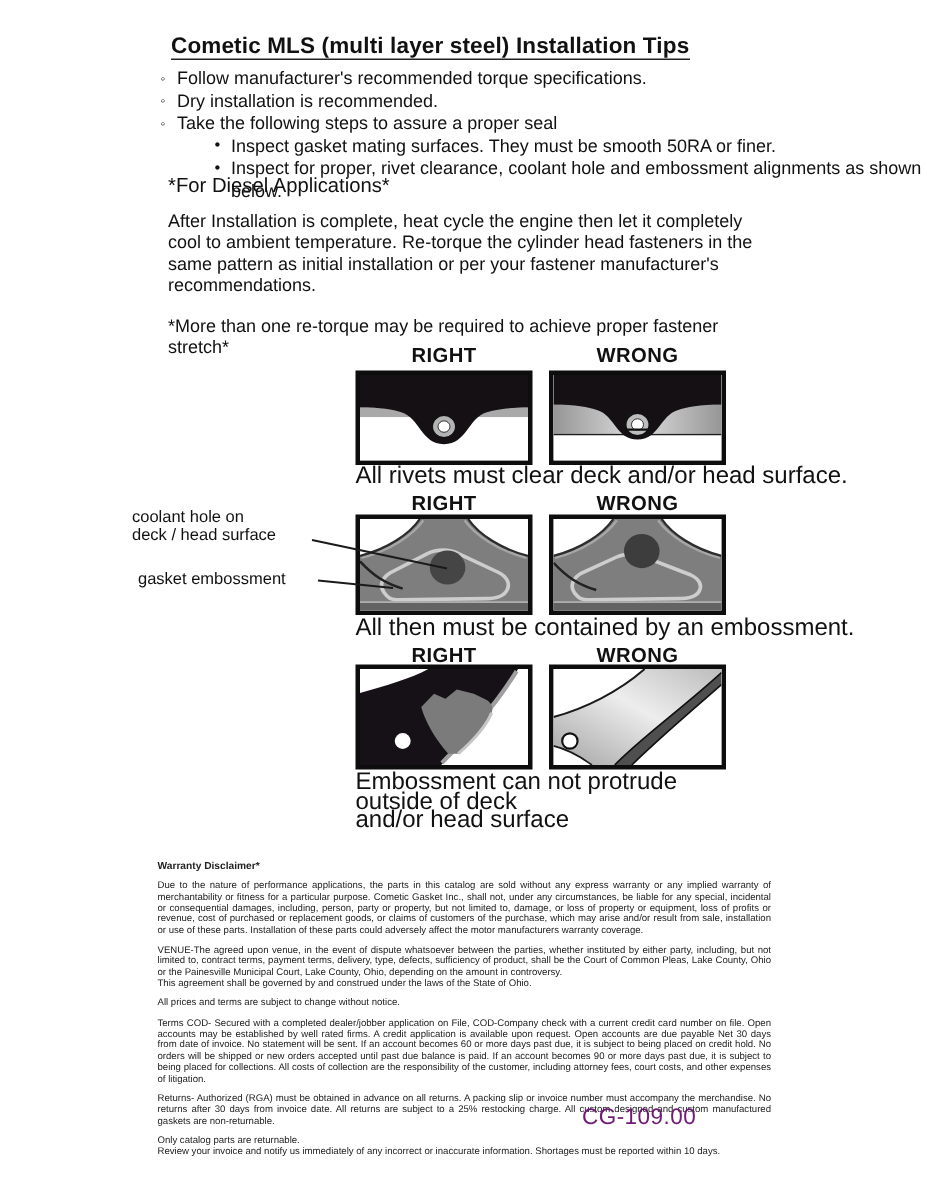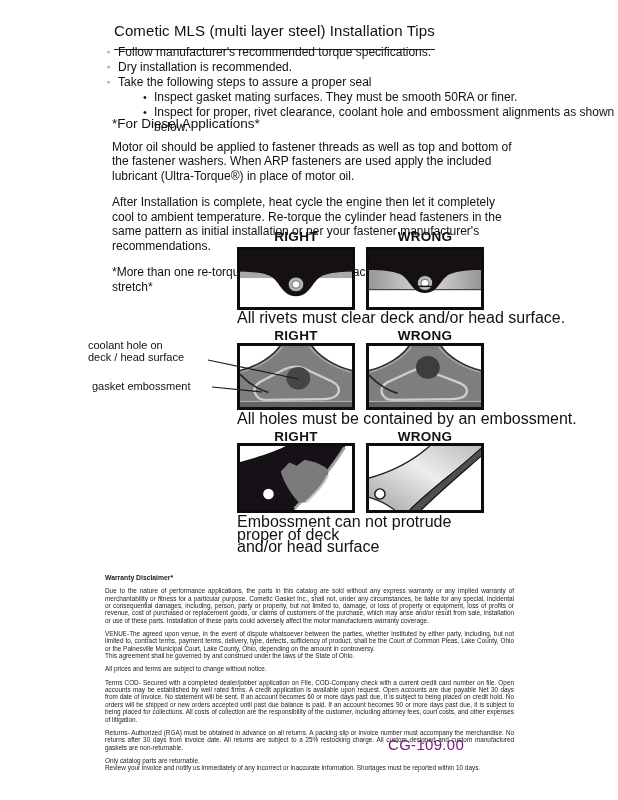--- a/index.html
+++ b/index.html
@@ -1,22 +1,22 @@
 <!DOCTYPE html>
 <html><head>
 <meta charset="utf-8">
 <style>
   html,body{margin:0;padding:0;background:#fff;}
   #page{position:relative;width:618px;height:800px;background:#ffffff;overflow:hidden;
         font-family:"Liberation Sans","DejaVu Sans",sans-serif;color:#1a1a1a;}
   .abs{position:absolute;}
 
   
-  #title{left:114px;top:22px;font-size:15px;font-weight:normal;color:#111;
-         border-bottom:1.6px solid #222;padding-bottom:10px;letter-spacing:0.1px;}
+  #title{left:114px;top:22px;font-size:15px;font-weight:bold;color:#111;
+         border-bottom:1.6px solid #222;padding-bottom:0;letter-spacing:0.1px;}
 
   
   #tips{left:107px;top:45px;font-size:12px;line-height:15px;color:#111;}
   .brow{display:flex;}
   .brow .mk{width:11px;flex:0 0 11px;text-align:left;}
   .brow .mk.open{font-size:9px;line-height:15px;}
   .brow .mk.full{font-size:11px;line-height:15px;}
   .brow.sub{margin-left:36px;}
 
   
@@ -68,21 +68,20 @@
       <span>Inspect gasket mating surfaces.  They must be smooth 50RA or finer.</span>
     </div>
     <div class="brow sub">
       <span class="mk full">•</span>
       <span>Inspect for proper, rivet clearance, coolant hole and embossment alignments as shown below.</span>
     </div>
   </div>
 
   <div class="abs" id="diesel">
     <h3>*For Diesel Applications*</h3>
-    <p>Motor oil should be applied to fastener threads as well as top and bottom of the fastener washers. When ARP fasteners are used apply the included lubricant (Ultra-Torque®) in place of motor oil.</p>
     <p>After Installation is complete, heat cycle the engine then let it completely cool to ambient temperature. Re-torque the cylinder head fasteners in the same pattern as initial installation or per your fastener manufacturer's recommendations.</p>
     <p>*More than one re-torque may be required to achieve proper fastener stretch*</p>
   </div>
 
   <div class="abs dg-head" style="left:237px;top:229px;">RIGHT</div>
   <div class="abs dg-head" style="left:366px;top:229px;">WRONG</div>
 
   <div class="panel" style="left:237px;top:247px;">
     <svg width="112" height="57" viewBox="0 0 118 63" preserveAspectRatio="none">
       <rect width="118" height="63" fill="#ffffff"></rect>
@@ -158,21 +157,21 @@
       <rect y="60.3" width="118" height="1.1" fill="#b9b9b9"></rect>
       <rect y="61.5" width="118" height="5.5" fill="#636363"></rect>
     </svg>
   </div>
 
   <svg class="abs" id="leader-svg" style="left:205px;top:352px;" width="100" height="45">
     <path d="M3,8 L93,27" stroke="#1a1a1a" stroke-width="1.2" fill="none"></path>
     <path d="M7,35 L57,40" stroke="#1a1a1a" stroke-width="1.2" fill="none"></path>
   </svg>
 
-  <div class="abs dg-cap" style="left:237px;top:413px;">All holes must be contained by an embossment.</div>
+  <div class="abs dg-cap" style="left:237px;top:413px;">All then must be contained by an embossment.</div>
 
   <div class="abs dg-head" style="left:237px;top:429px;">RIGHT</div>
   <div class="abs dg-head" style="left:366px;top:429px;">WRONG</div>
 
   <div class="panel" style="left:237px;top:443px;">
     <svg width="112" height="64" viewBox="0 0 118 68" preserveAspectRatio="none">
       <rect width="118" height="68" fill="#ffffff"></rect>
       <path d="M0,17 C18,12 36,6.5 48,0 L111,0 C96,26 77,47 57,68 L0,68 Z" fill="#161116"></path>
       <path d="M110,1.5 C95,26 77,46.5 57.5,66.5" stroke="#9f9f9f" stroke-width="3" fill="none"></path>
       <path d="M43,27 L52,17.5 L60,21 L68,14.5 L80,17.5 L89,22 C92,24 94,27 92.5,31 C88,42 78,52 69,60 L62,60 C53,50 46,38 43,27 Z" fill="#7b7b7b"></path>
@@ -196,21 +195,21 @@
       <path d="M0,34 C22,28 46,16 64,0" stroke="#1a1a1a" stroke-width="1.4" fill="none"></path>
       <path d="M27,68 C17.5,61 8,56.5 0,54.5" stroke="#1a1a1a" stroke-width="1.2" fill="none"></path>
       <path d="M118,2.5 C89,29 60,50 43,68 L55,68 C74,49 101,26 118,11 Z" fill="#4f4f4f"></path>
       <path d="M118,2.5 C89,29 60,50 43,68" stroke="#111" stroke-width="1.2" fill="none"></path>
       <path d="M118,11 C101,26 74,49 55,68" stroke="#111" stroke-width="1.2" fill="none"></path>
       <circle cx="11.5" cy="51" r="5.4" fill="#ffffff" stroke="#111" stroke-width="1.5"></circle>
     </svg>
   </div>
 
   <div class="abs dg-cap" style="left:237px;top:516px;width:240px;">
-    <span>Embossment can not protrude proper of deck</span><br>
+    <span>Embossment can not protrude outside of deck</span><br>
     <span>and/or head surface</span>
   </div>
 
   <div class="abs" id="disclaimer">
     <div class="dh">Warranty Disclaimer*</div>
     <p>Due to the nature of performance applications, the parts in this catalog are sold without any express warranty or any implied warranty of merchantability or fitness for a particular purpose.  Cometic Gasket Inc., shall not, under any circumstances, be liable for any special, incidental or consequential damages, including, person, party or property, but not limited to, damage, or loss of property or equipment, loss of profits or revenue, cost of purchased or replacement goods, or claims of customers of the purchase, which may arise and/or result from sale, installation or use of these parts.  Installation of these parts could adversely affect the motor manufacturers warranty coverage.</p>
     <p class="tight">VENUE-The agreed upon venue, in the event of dispute whatsoever between the parties, whether instituted by either party, including, but not limited to, contract terms, payment terms, delivery, type, defects, sufficiency of product, shall be the Court of Common Pleas, Lake County, Ohio or the Painesville Municipal Court, Lake County, Ohio, depending on the amount in controversy.</p>
     <p>This agreement shall be governed by and construed under the laws of the State of Ohio.</p>
     <p>All prices and terms are subject to change without notice.</p>
     <p>Terms COD- Secured with a completed dealer/jobber application on File, COD-Company check with a current credit card number on file.  Open accounts may be established by well rated firms.  A credit application is available upon request.  Open accounts are due payable Net 30 days from date of invoice.  No statement will be sent.  If an account becomes 60 or more days past due, it is subject to being placed on credit hold.  No orders will be shipped or new orders accepted until past due balance is paid.  If an account becomes 90 or more days past due, it is subject to being placed for collections.  All costs of collection are the responsibility of the customer, including attorney fees, court costs, and other expenses of litigation.</p>

